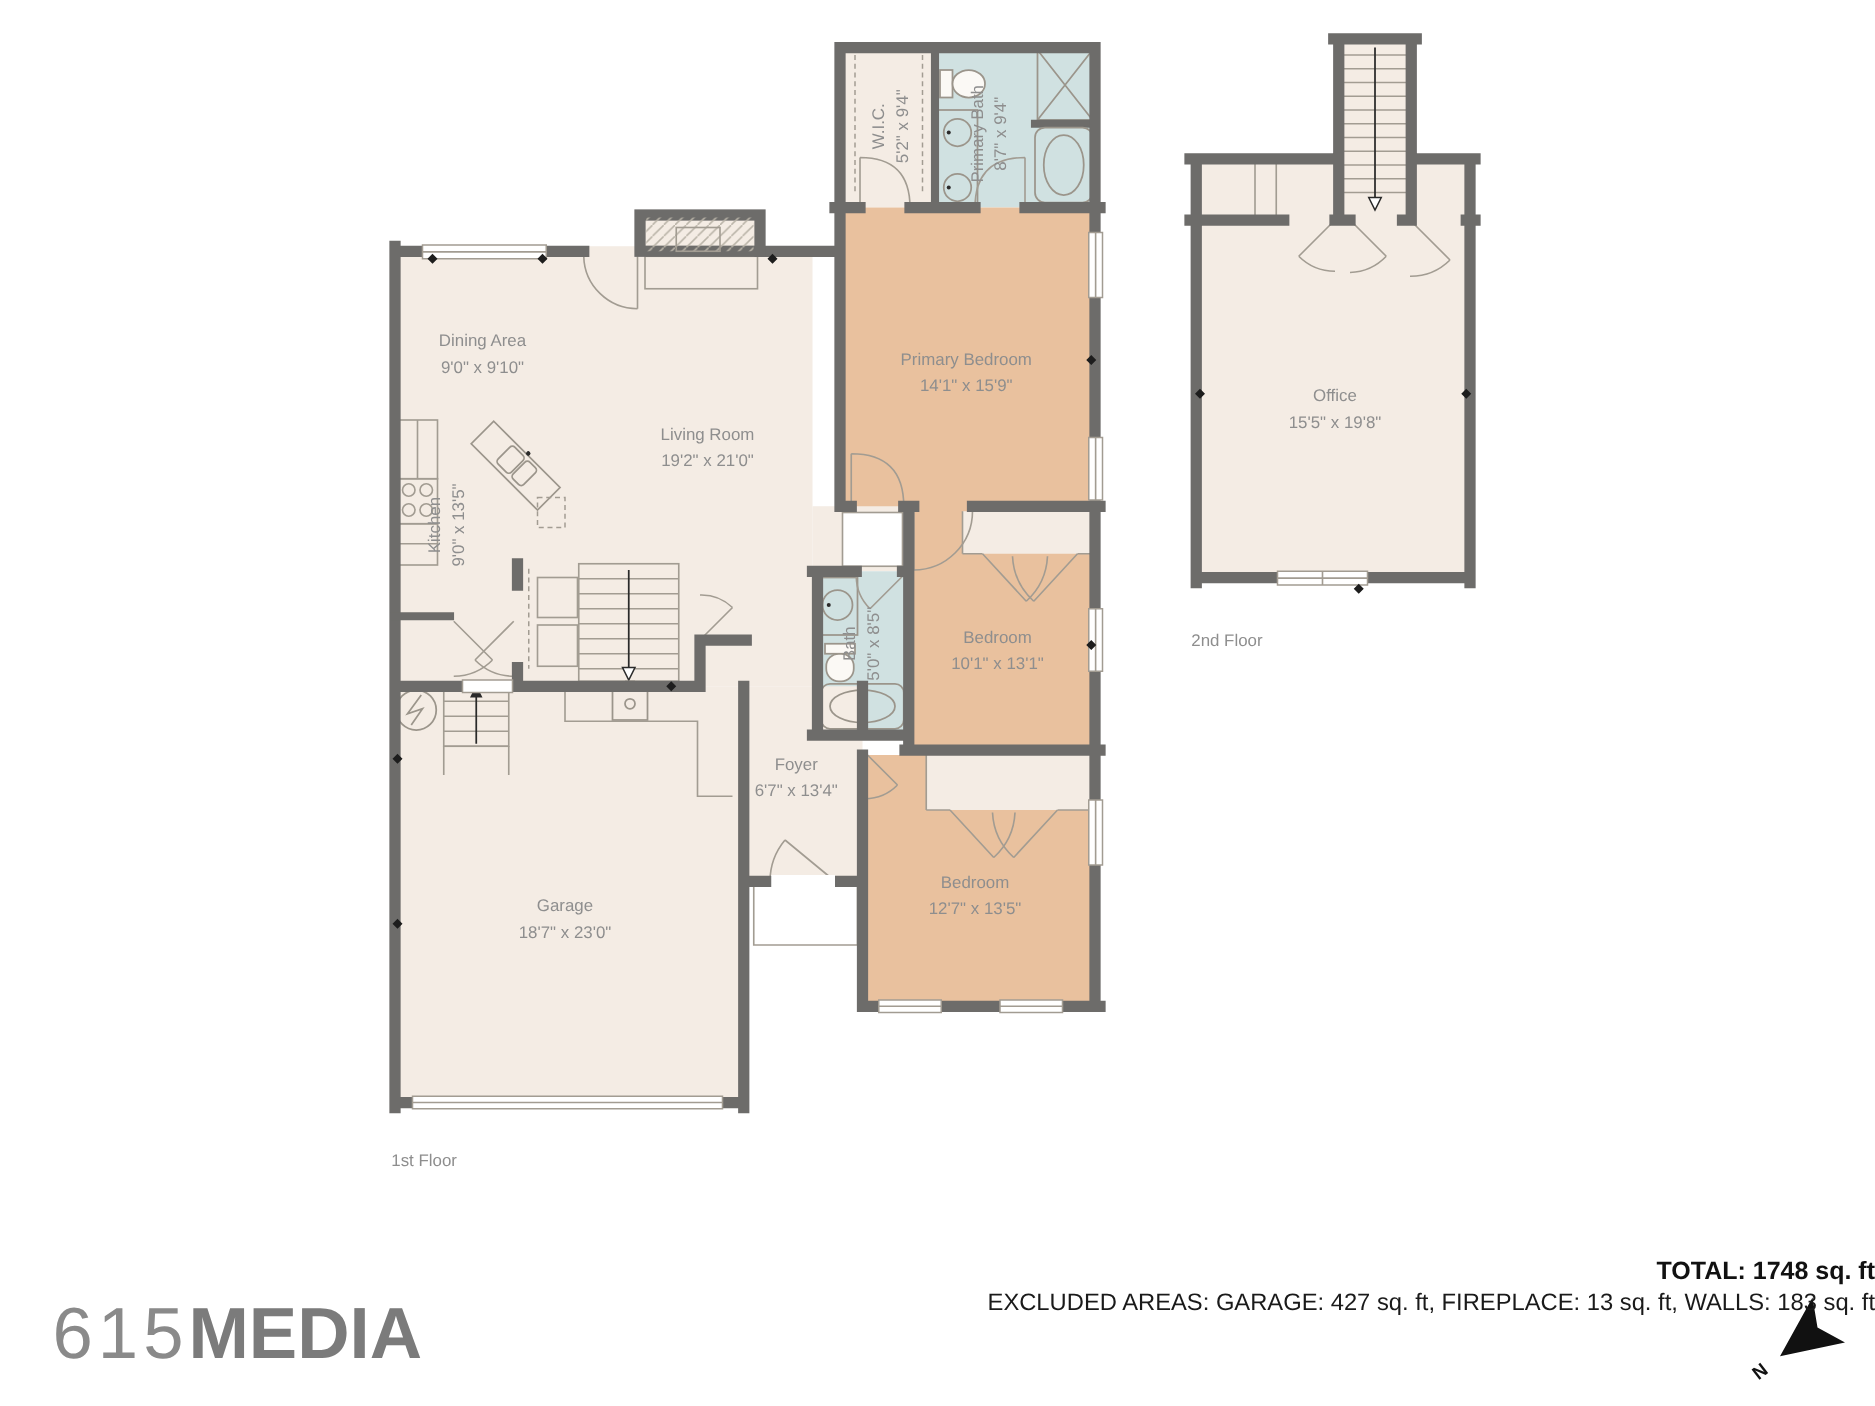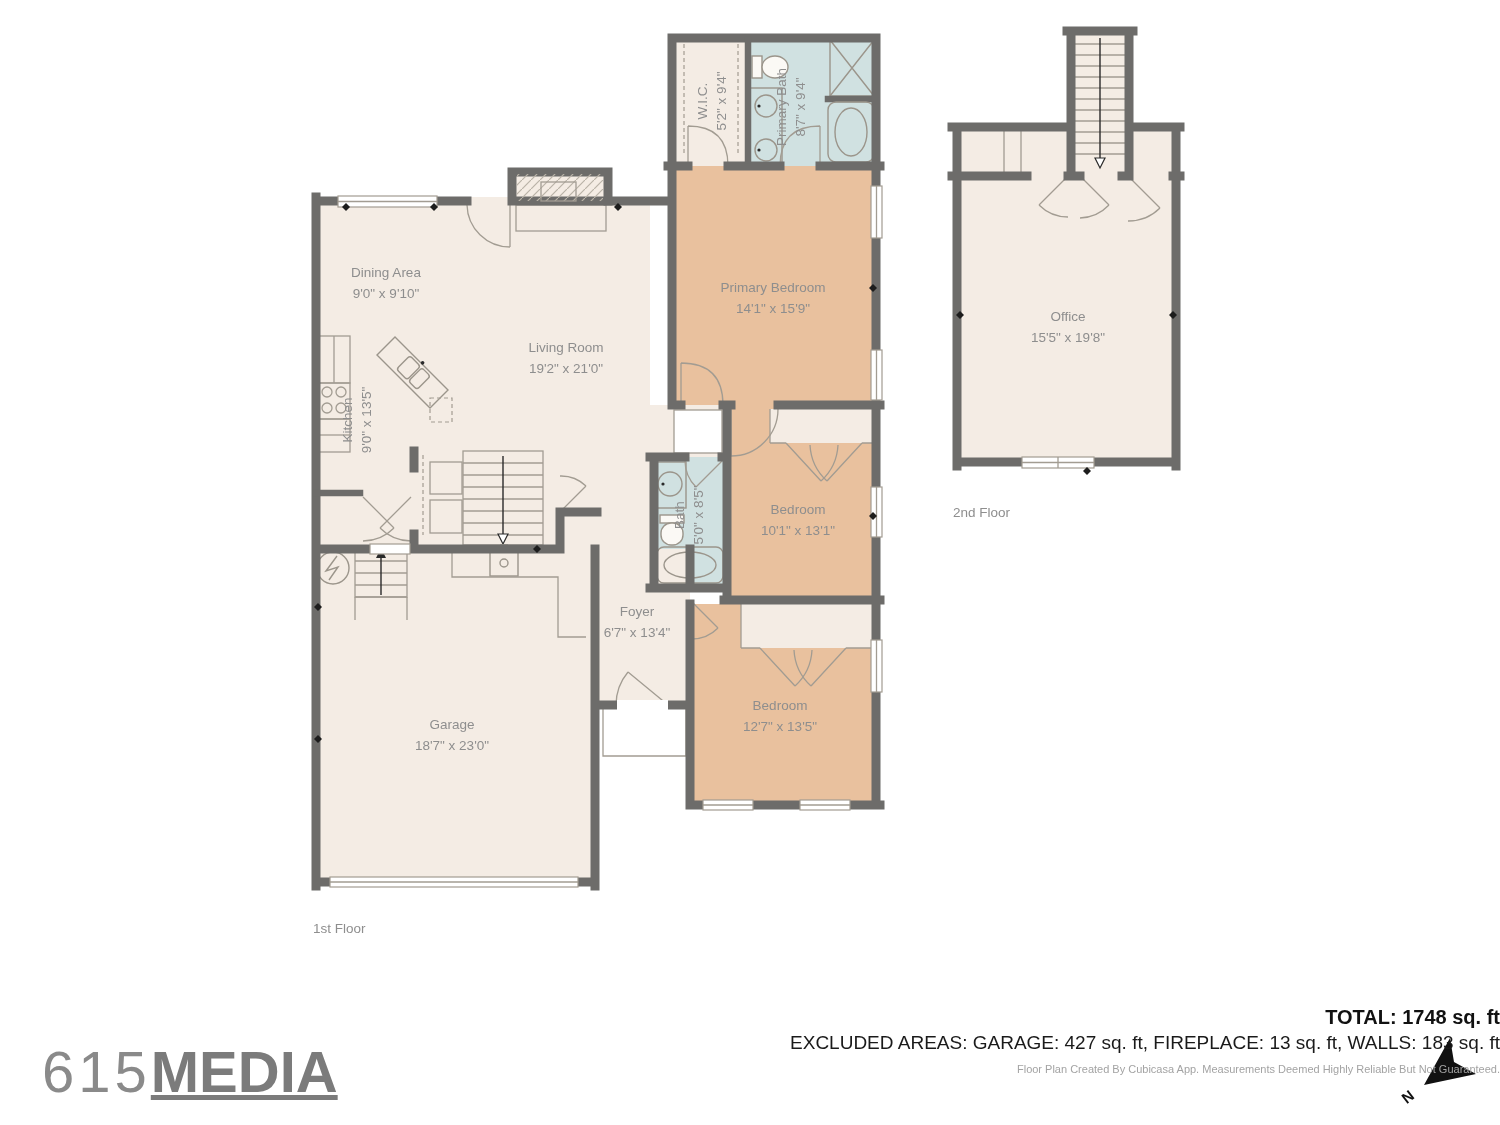--- a/index.html
+++ b/index.html
@@ -20,23 +20,23 @@
   .blk{fill:#1d1d1d;}
   .rlabel{font-size:13.5px;fill:#8e8e8e;text-anchor:middle;}
   .flabel{font-size:13.5px;fill:#8e8e8e;text-anchor:start;}
   .nlabel{font-size:15px;fill:#111;font-weight:bold;text-anchor:middle;}
   
   #summary{position:absolute;left:0;top:1006px;width:100%;text-align:right;color:#1a1a1a;}
   #summary .tot{font-size:20px;font-weight:bold;color:#111;margin:0 0 2px 0;}
   #summary .ln{font-size:19px;margin:0;line-height:1.22;}
   #summary .disc{font-size:11px;color:#a3a3a3;margin-top:9px;}
   
-  #logo{position:absolute;left:42px;top:1038px;height:62px;display:flex;align-items:flex-start;}
+  #logo{position:absolute;left:42px;top:1038px;height:62px;display:flex;align-items:flex-end;}
   #logo .num{font-size:58px;font-weight:200;color:#8a8a8a;letter-spacing:4px;}
-  #logo .word{font-size:58px;font-weight:800;color:#7b7b7b;letter-spacing:0px;text-decoration:underline;}
+  #logo .word{font-size:58px;font-weight:800;color:#7b7b7b;letter-spacing:0px;}
 </style>
 </head>
 <body>
 
 <div id="page">
 
 <svg width="1500" height="1125" viewBox="0 0 1500 1125">
   <defs>
     <pattern id="hatch" patternUnits="userSpaceOnUse" width="9" height="9">
       <path d="M-2,11 L11,-2" stroke="#b9b3a7" stroke-width="1.2"></path>
@@ -284,16 +284,15 @@
 </svg>
 
 <div id="logo">
   <span class="num">615</span>
       <span class="word">MEDIA</span>
 </div>
 
 <div id="summary">
   <p class="tot">TOTAL: 1748 sq. ft</p>
   <p class="ln">EXCLUDED AREAS: GARAGE: 427 sq. ft, FIREPLACE: 13 sq. ft, WALLS: 183 sq. ft</p>
-  <p class="disc">Floor Plan Created By Cubicasa App. Measurements Deemed Highly Reliable But Not Guaranteed.</p>
 </div>
 
 </div>
 
 </body></html>

